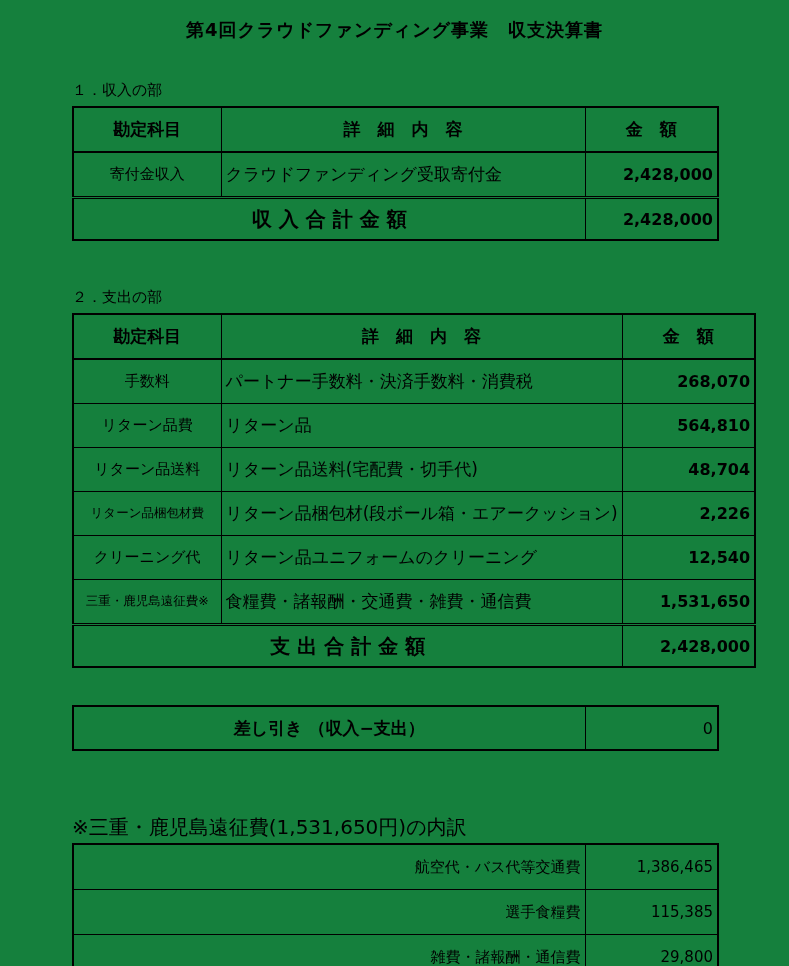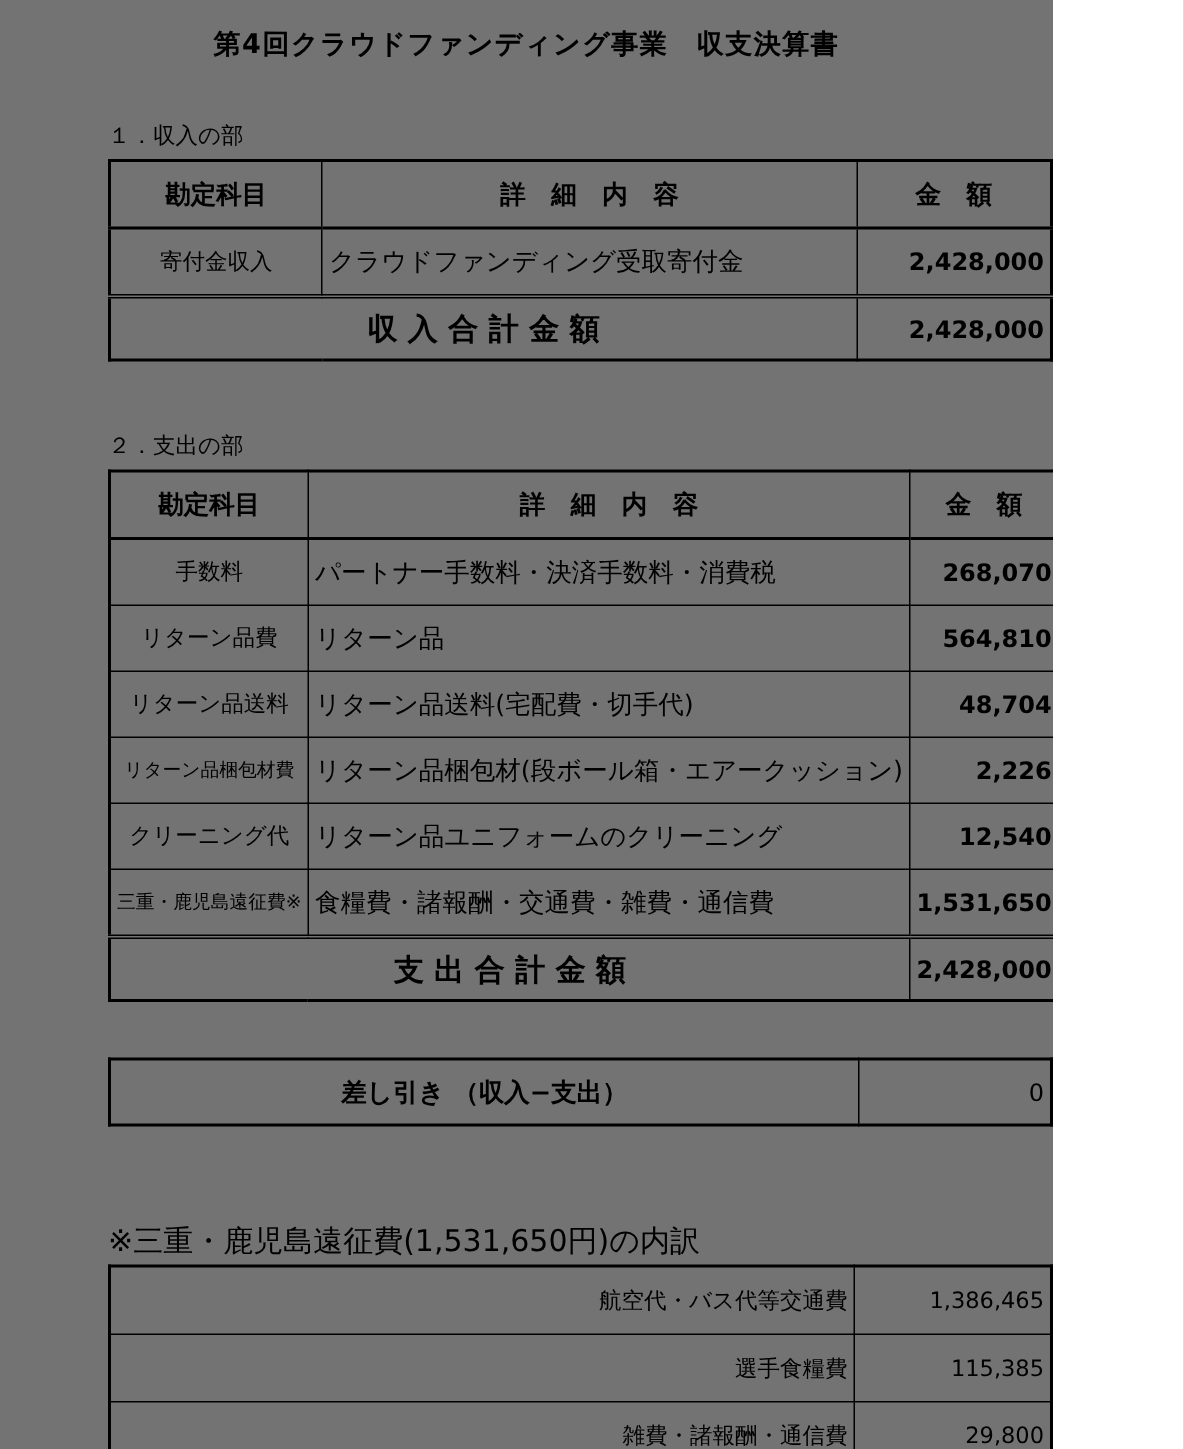--- a/index.html
+++ b/index.html
@@ -1,17 +1,17 @@
 <!DOCTYPE html>
 <html><head>
 <meta charset="utf-8">
 <style>
   html,body { margin:0; padding:0; background:#ffffff; }
   .page {
-    width:702px; height:966px; background:#737373; color:#000;
+    width:789px; height:966px; background:#15803d; color:#000;
     font-family:"DejaVu Sans","Liberation Sans",sans-serif;
     overflow:hidden;
   }
   .title {
     padding-top:18px; text-align:center;
     font-size:18px; font-weight:bold; line-height:24px; letter-spacing:1px;
   }
   .section-label {
     margin:38px 0 6px 72px; font-size:15px; line-height:20px;
   }

